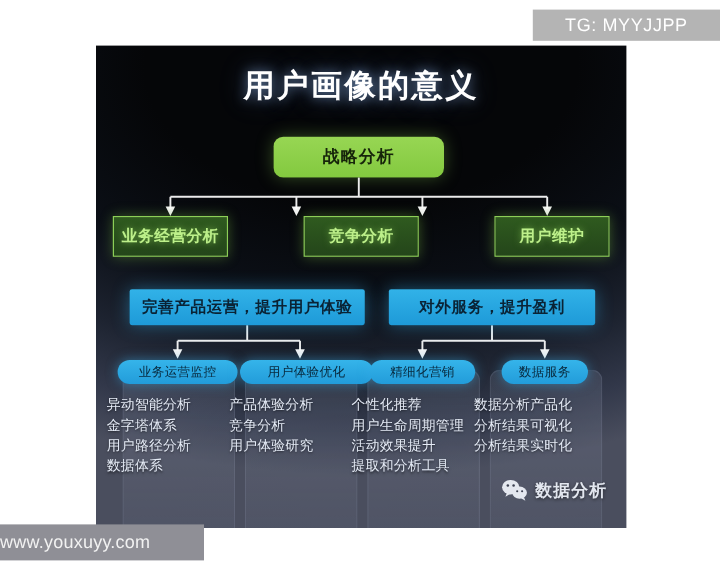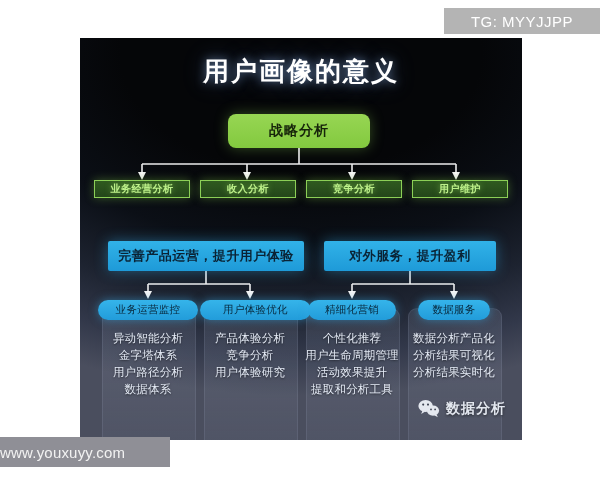--- a/index.html
+++ b/index.html
@@ -47,24 +47,24 @@
     box-shadow:0 0 14px rgba(140,210,80,.35);
   }
 
   
   .wires{position:absolute;left:0;top:0;width:442px;height:402px;pointer-events:none;}
 
   
   .grow{position:absolute;left:14px;top:142px;width:414px;height:30px;
         display:flex;justify-content:space-between;}
   .gbox{
-    width:96px;height:18px;box-sizing:border-box;
+    width:96px;height:34px;box-sizing:border-box;
     background:linear-gradient(180deg,#2f5a1f 0%,#24461a 100%);
     border:1.5px solid #8ccf57;
-    color:#bdf08a;font-size:10px;font-weight:bold;letter-spacing:.5px;
+    color:#bdf08a;font-size:13px;font-weight:bold;letter-spacing:.5px;
     display:flex;align-items:center;justify-content:center;
     box-shadow:0 0 10px rgba(130,200,70,.40);
     text-shadow:0 0 6px rgba(160,230,100,.6);
   }
 
   
   .bbox{
     position:absolute;height:30px;border-radius:2px;
     background:linear-gradient(180deg,#31b2e8 0%,#1e9ad8 100%);
     color:#0a2335;font-size:13px;font-weight:bold;letter-spacing:.5px;
@@ -92,21 +92,21 @@
     color:#08283c;font-size:10.5px;font-weight:normal;letter-spacing:.3px;
     display:flex;align-items:center;justify-content:center;
     box-shadow:0 0 10px rgba(55,175,235,.5);
   }
   .pill.h1{left:18px;width:100px;}
   .pill.h2{left:120px;width:111px;}
   .pill.h3{left:228px;width:88px;}
   .pill.h4{left:338px;width:72px;}
 
   .plist{
-    position:absolute;top:292px;width:118px;text-align:center;
+    position:absolute;top:292px;width:118px;text-align:left;
     color:#e6ecf7;font-size:11.5px;line-height:17px;letter-spacing:.2px;
     text-shadow:0 1px 2px rgba(0,0,0,.55);
   }
   .plist.l1{left:9px;}
   .plist.l2{left:111px;}
   .plist.l3{left:213px;}
   .plist.l4{left:315px;}
   .plist div{white-space:nowrap;}
 
   
@@ -161,21 +161,20 @@
       <g fill="#ffffff" opacity="0.95">
         <polygon points="68,261 64,253 72,253"></polygon>
         <polygon points="170,261 166,253 174,253"></polygon>
         <polygon points="272,261 268,253 276,253"></polygon>
         <polygon points="374,261 370,253 378,253"></polygon>
       </g>
     </svg>
 
     <div class="grow">
       <div class="gbox">业务经营分析</div>
-      <div class="gbox">收入分析</div>
       <div class="gbox">竞争分析</div>
       <div class="gbox">用户维护</div>
     </div>
 
     <div class="bbox b1">完善产品运营，提升用户体验</div>
     <div class="bbox b2">对外服务，提升盈利</div>
 
     <div class="panel p1"></div>
     <div class="panel p2"></div>
     <div class="panel p3"></div>

